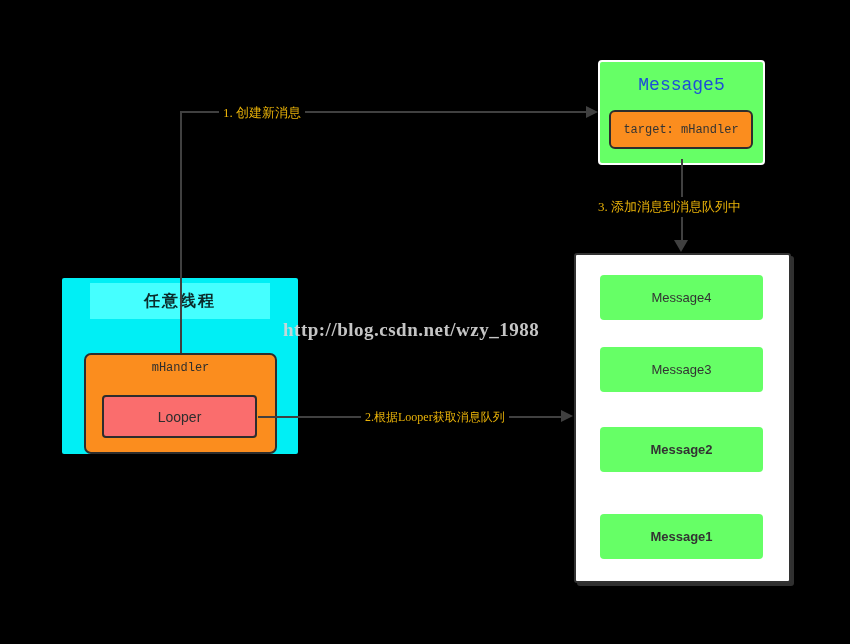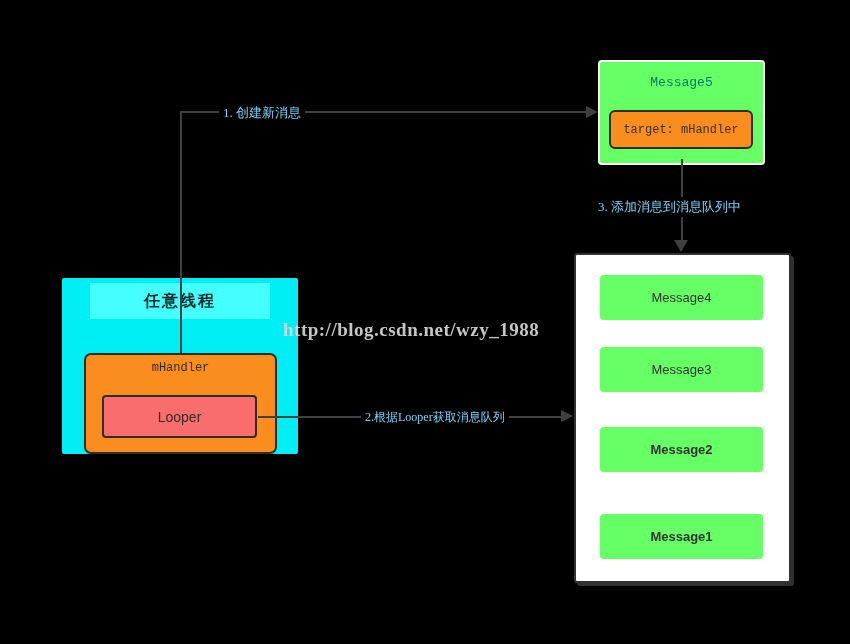--- a/index.html
+++ b/index.html
@@ -25,22 +25,22 @@
     background: #66FF66;
     border: 2px solid #FFFFFF;
     border-radius: 4px;
     z-index: 2;
   }
   .msg5-title {
     position: absolute;
     left: 0; top: 13px; width: 100%;
     text-align: center;
     font-family: "Liberation Mono", "DejaVu Sans Mono", monospace;
-    font-size: 13px;
-    color: #0f766e;
+    font-size: 18px;
+    color: #1d4ed8;
   }
   .msg5-target {
     position: absolute;
     left: 9px; top: 48px;
     width: 144px; height: 39px;
     box-sizing: border-box;
     background: #FB8D1E;
     border: 2px solid #2d2d2d;
     border-radius: 6px;
     display: flex; align-items: center; justify-content: center;
@@ -159,21 +159,21 @@
     border-left: 7px solid transparent;
     border-right: 7px solid transparent;
     border-top: 12px solid #404040;
   }
   .a3head { left: 674px; top: 240px; }
 
   
   .alabel {
     position: absolute;
     background: #000000;
-    color: #7dd3fc;
+    color: #eab308;
     padding: 1px 4px;
     white-space: nowrap;
     z-index: 4;
     font-family: "Liberation Serif", "DejaVu Serif", serif;
   }
   .l1 { left: 219px; top: 103px; font-size: 13px; }
   .l2 { left: 329px; top: 408px; font-size: 12px; margin-left: 32px; }
   .l3 { left: 594px; top: 197px; font-size: 13px; }
 
   

